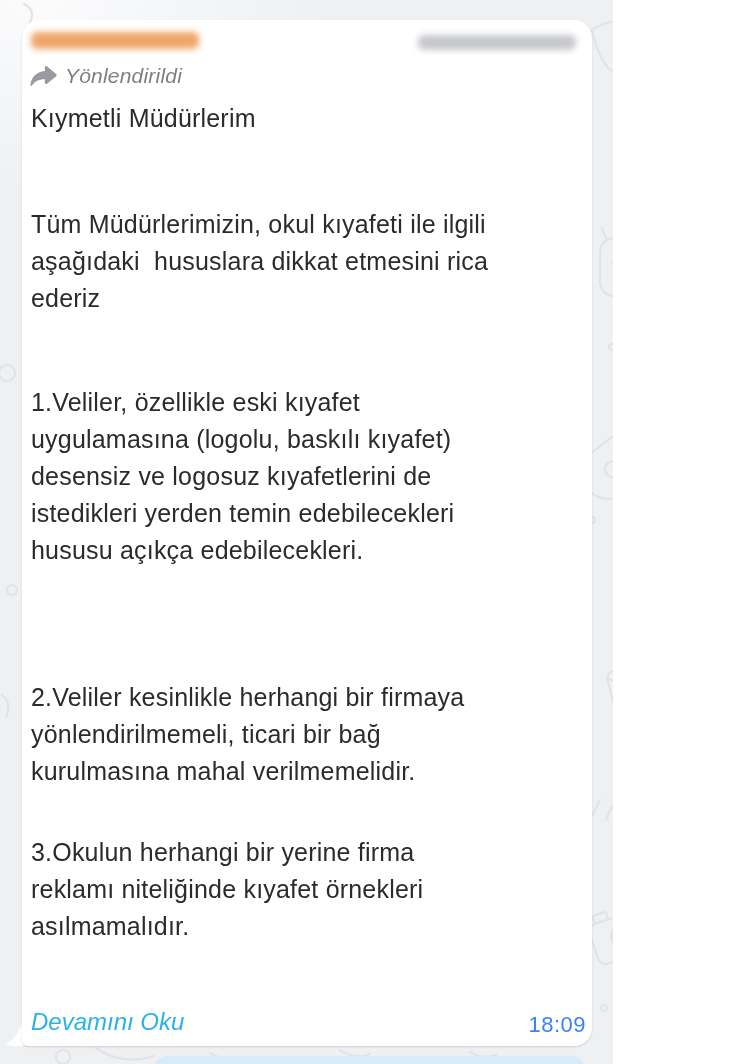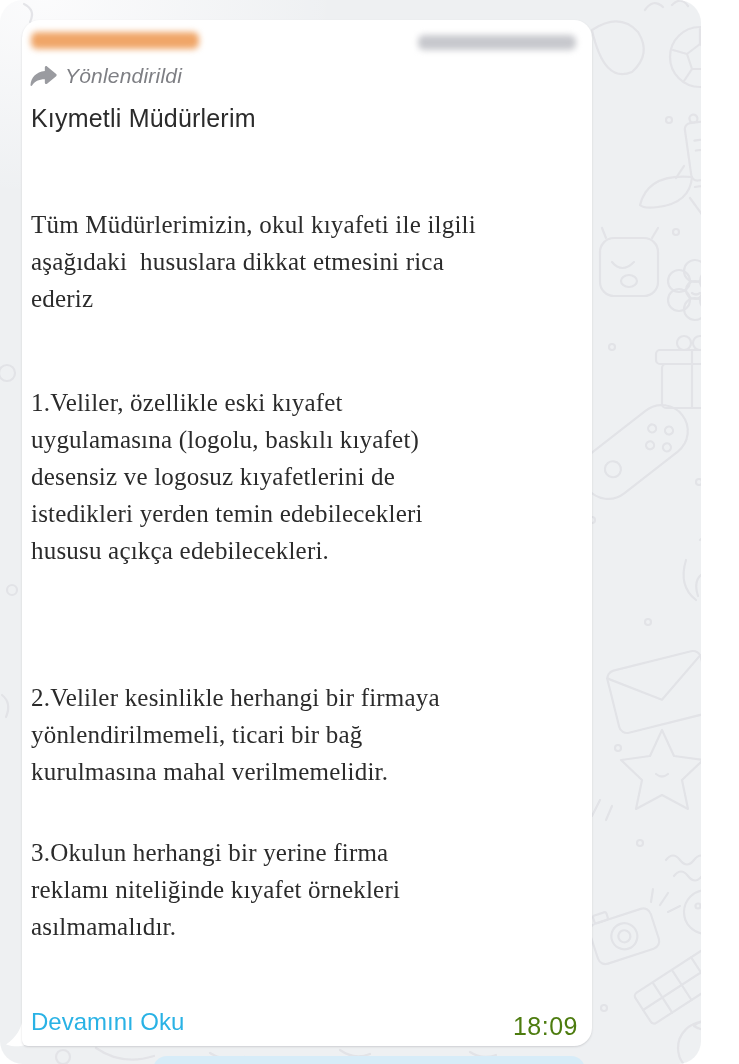--- a/index.html
+++ b/index.html
@@ -1,24 +1,23 @@
 <!DOCTYPE html>
 <html><head>
 <meta charset="utf-8">
 <style>
   * { margin: 0; padding: 0; box-sizing: border-box; }
   html, body { width: 739px; height: 1064px; }
   body { font-family: "Liberation Sans", "DejaVu Sans", sans-serif; }
 
   .screen {
-    position: relative; width: 701px; height: 1064px; overflow: hidden;
+    position: relative; width: 613px; height: 1064px; overflow: hidden;
     background:
       radial-gradient(420px 280px at 6% 0%, rgba(252,252,253,.95) 0%, rgba(252,252,253,0) 70%),
       #eef0f2;
-    border-radius: 23px;
   }
   .doodles { position: absolute; left: 0; top: 0; z-index: 0; }
 
   
   .next-bubble {
     position: absolute; z-index: 1;
     left: 153px; top: 1056px; width: 432px; height: 14px;
     background: #d7ecf8; border-radius: 16px 16px 0 0;
   }
 
@@ -41,33 +40,33 @@
   .fwd-label { font-size: 21px; font-style: italic; color: #7e7f84; letter-spacing: .2px; }
 
   .heading {
     position: absolute; left: 9px; top: 80px;
     font-size: 25px; line-height: 37px; color: #2b2b2b; letter-spacing: .2px; text-align: center;
   }
   .para {
     position: absolute; left: 9px; width: 556px;
     font-size: 25px; line-height: 37px; color: #2b2b2b; letter-spacing: .2px;
   }
-  .para div { white-space: pre; font-family: Liberation Serif, serif; }
+  .para div { white-space: pre; }
   .p0 { top: 186px; }
   .p1 { top: 364px; }
   .p2 { top: 659px; }
   .p3 { top: 814px; }
 
   .read-more {
     position: absolute; left: 9px; top: 986px;
-    font-size: 24px; line-height: 32px; color: #29b2e5; cursor: pointer;
+    font-size: 24px; line-height: 32px; color: #29b2e5; cursor: pointer; font-style: italic;
   }
   .time {
-    position: absolute; right: 14px; top: 992px;
-    font-size: 25px; color: #4d7c0f; letter-spacing: .5px;
+    position: absolute; right: 6px; top: 992px;
+    font-size: 22px; color: #3b82f6; letter-spacing: .5px;
   }
 </style>
 </head>
 <body>
 
 <div class="screen">
 
   <svg class="doodles" width="739" height="1064" viewBox="0 0 739 1064" stroke="#e1e2e6" stroke-width="2.2" fill="none" stroke-linecap="round" stroke-linejoin="round" opacity="0.9">
 
     <path d="M24 4 q12 6 6 18"></path>

